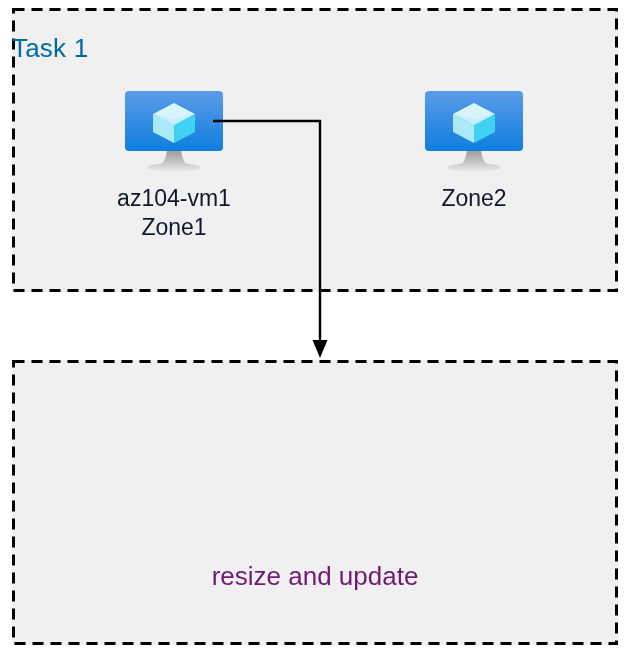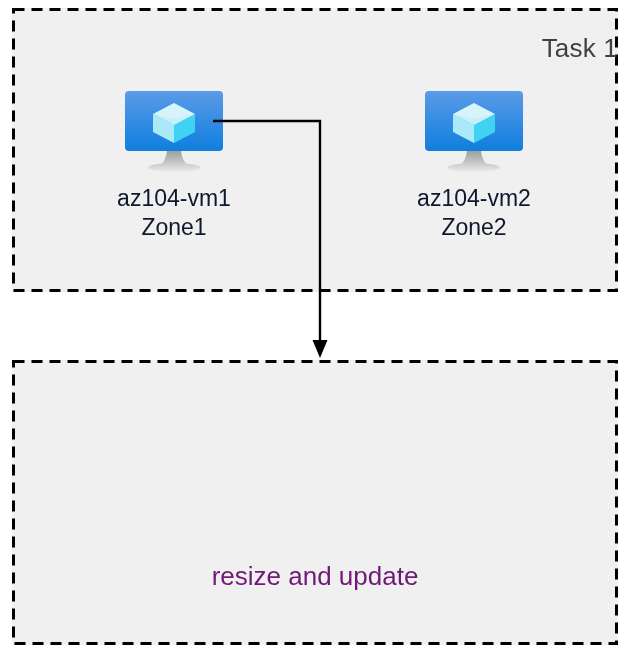--- a/index.html
+++ b/index.html
@@ -46,22 +46,22 @@
   #task2-box {
     left: 12px;
     top: 360px;
     width: 606px;
     height: 285px;
   }
 
   .task-title {
     position: absolute;
     width: 100%;
-    text-align: right;
-    color: #404040;
+    text-align: left;
+    color: #0369a1;
     font-size: 26px;
     line-height: 1;
     letter-spacing: 0.2px;
     white-space: nowrap;
   }
   #task1-title { top: 27px; }
   #task2-title { top: 27px; }
 
   
   .node {
@@ -179,21 +179,20 @@
           <path d="M30 80 C42 80 46 72 47 62 L61 62 C62 72 66 80 78 80 Z" fill="url(#std2)"></path>
           <ellipse cx="54" cy="79.5" rx="26" ry="4.5" fill="url(#base2)"></ellipse>
           <rect x="5" y="3" width="98" height="60" rx="4" ry="4" fill="url(#scr2)"></rect>
           <path d="M54 15 L75 26 L54 37 L33 26 Z" fill="#d8f4fb"></path>
           <path d="M33 26 L54 37 L54 55 L33 44 Z" fill="#a9e9f8"></path>
           <path d="M75 26 L75 44 L54 55 L54 37 Z" fill="#3fd2f2"></path>
           <path d="M33 26 L54 31 L75 26 L54 37 Z" fill="#c2eef9" opacity="0.85"></path>
         </svg>
       </span>
       <div class="node-label">
-        <span>az104-vm2</span>
         <span>Zone2</span>
       </div>
     </div>
   </div>
 
   <div id="task2-box" class="task-box">
     <svg class="dash-svg" viewBox="0 0 606 285" preserveAspectRatio="none">
       <rect x="1.5" y="1.5" width="603" height="282" fill="none" stroke="#000000" stroke-width="3" stroke-dasharray="11 7"></rect>
     </svg>
 

